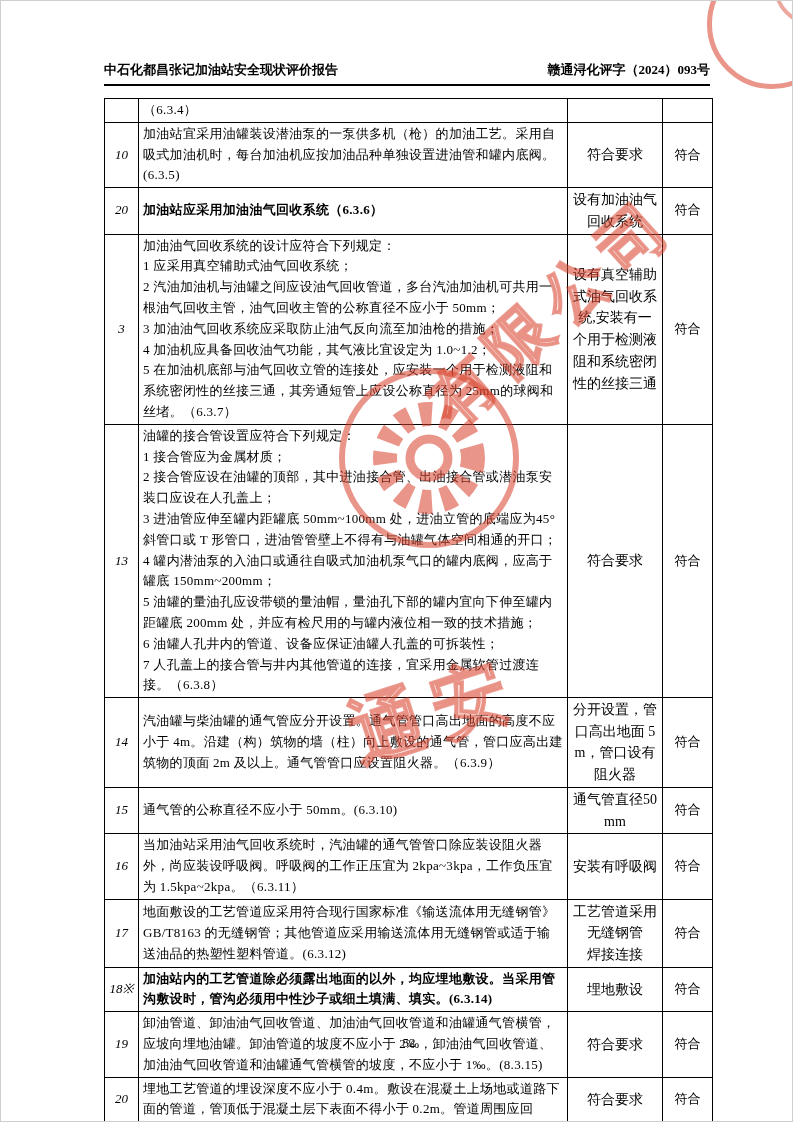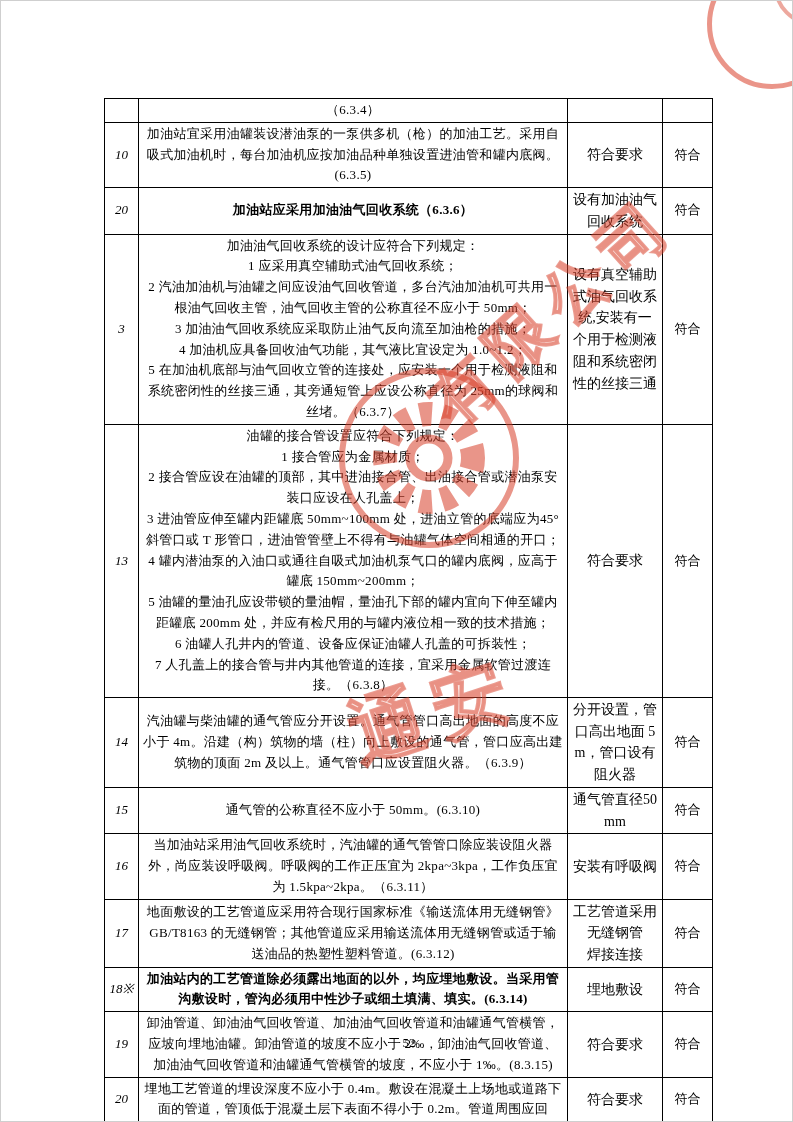--- a/index.html
+++ b/index.html
@@ -30,21 +30,21 @@
     font-size:13px;line-height:1.6;
   }
   table.eval td{
     border:1px solid #000;
     padding:1px 4px;
     vertical-align:middle;
     word-break:break-all;
     box-sizing:border-box;
   }
   td.col-num{text-align:center;padding:1px 0;font-style:italic;}
-  td.col-content{text-align:center;white-space:pre-wrap;letter-spacing:0.3px;margin-left:24px;}
+  td.col-content{text-align:left;white-space:pre-wrap;letter-spacing:0.3px;margin-left:24px;}
   td.col-content.bold{font-weight:bold;}
   td.col-finding{text-align:center;font-size:14px;line-height:1.55;white-space:pre-wrap;padding:1px 2px;}
   td.col-result{text-align:center;}
   
   .doc-footer{
     position:absolute;left:0;right:0;top:1034px;
     text-align:center;font-size:13px;margin-left:25px;
   }
   
   .wm-layer{position:absolute;inset:0;pointer-events:none;}
@@ -74,20 +74,24 @@
     font-family:"Liberation Serif","DejaVu Serif",serif;
   }
   .wm-1{left:438px;top:368px;font-size:64px;transform:rotate(-42deg);transform-origin:left center;}
   .wm-2{left:352px;top:688px;font-size:74px;transform:rotate(-18deg);transform-origin:left center;}
 </style>
 </head>
 <body>
 
 <div class="page">
 
+  <div class="doc-header">
+    <span>中石化都昌张记加油站安全现状评价报告</span>
+    <span>赣通浔化评字（2024）093号</span>
+  </div>
 
   <div class="table-wrap">
     <table class="eval">
       <colgroup>
         <col style="width:34px">
         <col style="width:429px">
         <col style="width:95px">
         <col style="width:50px">
       </colgroup>
       <tbody id="table-body">

